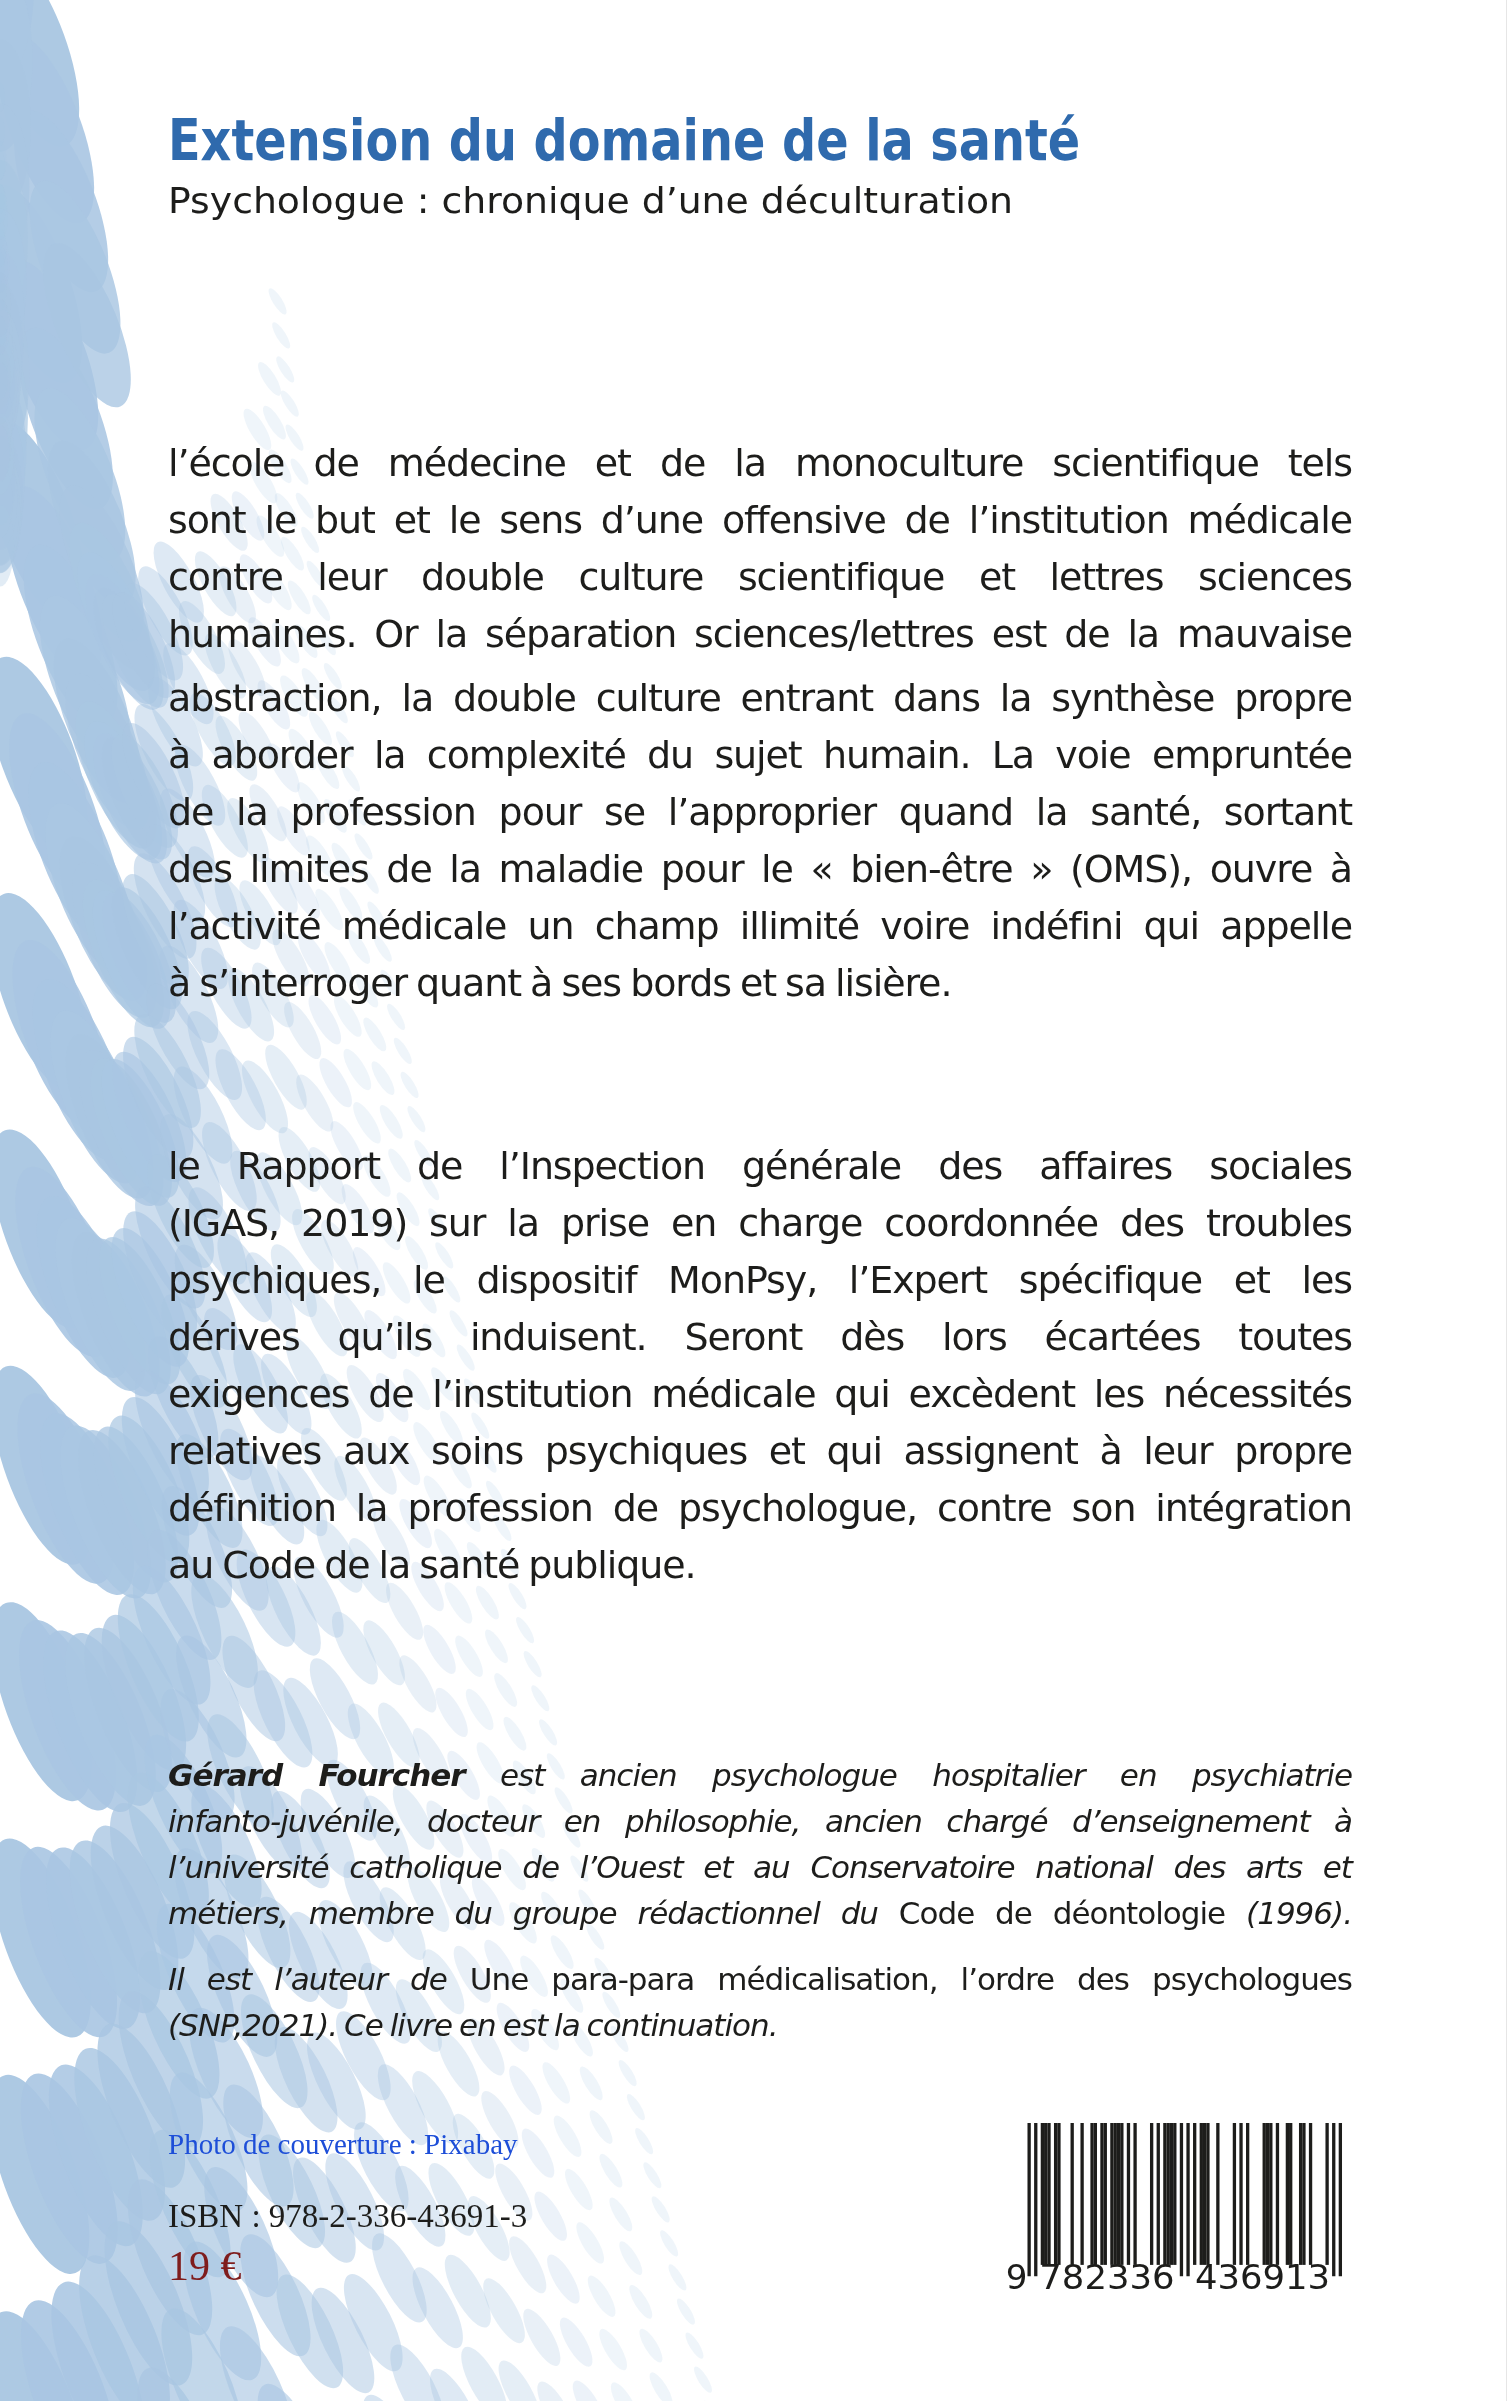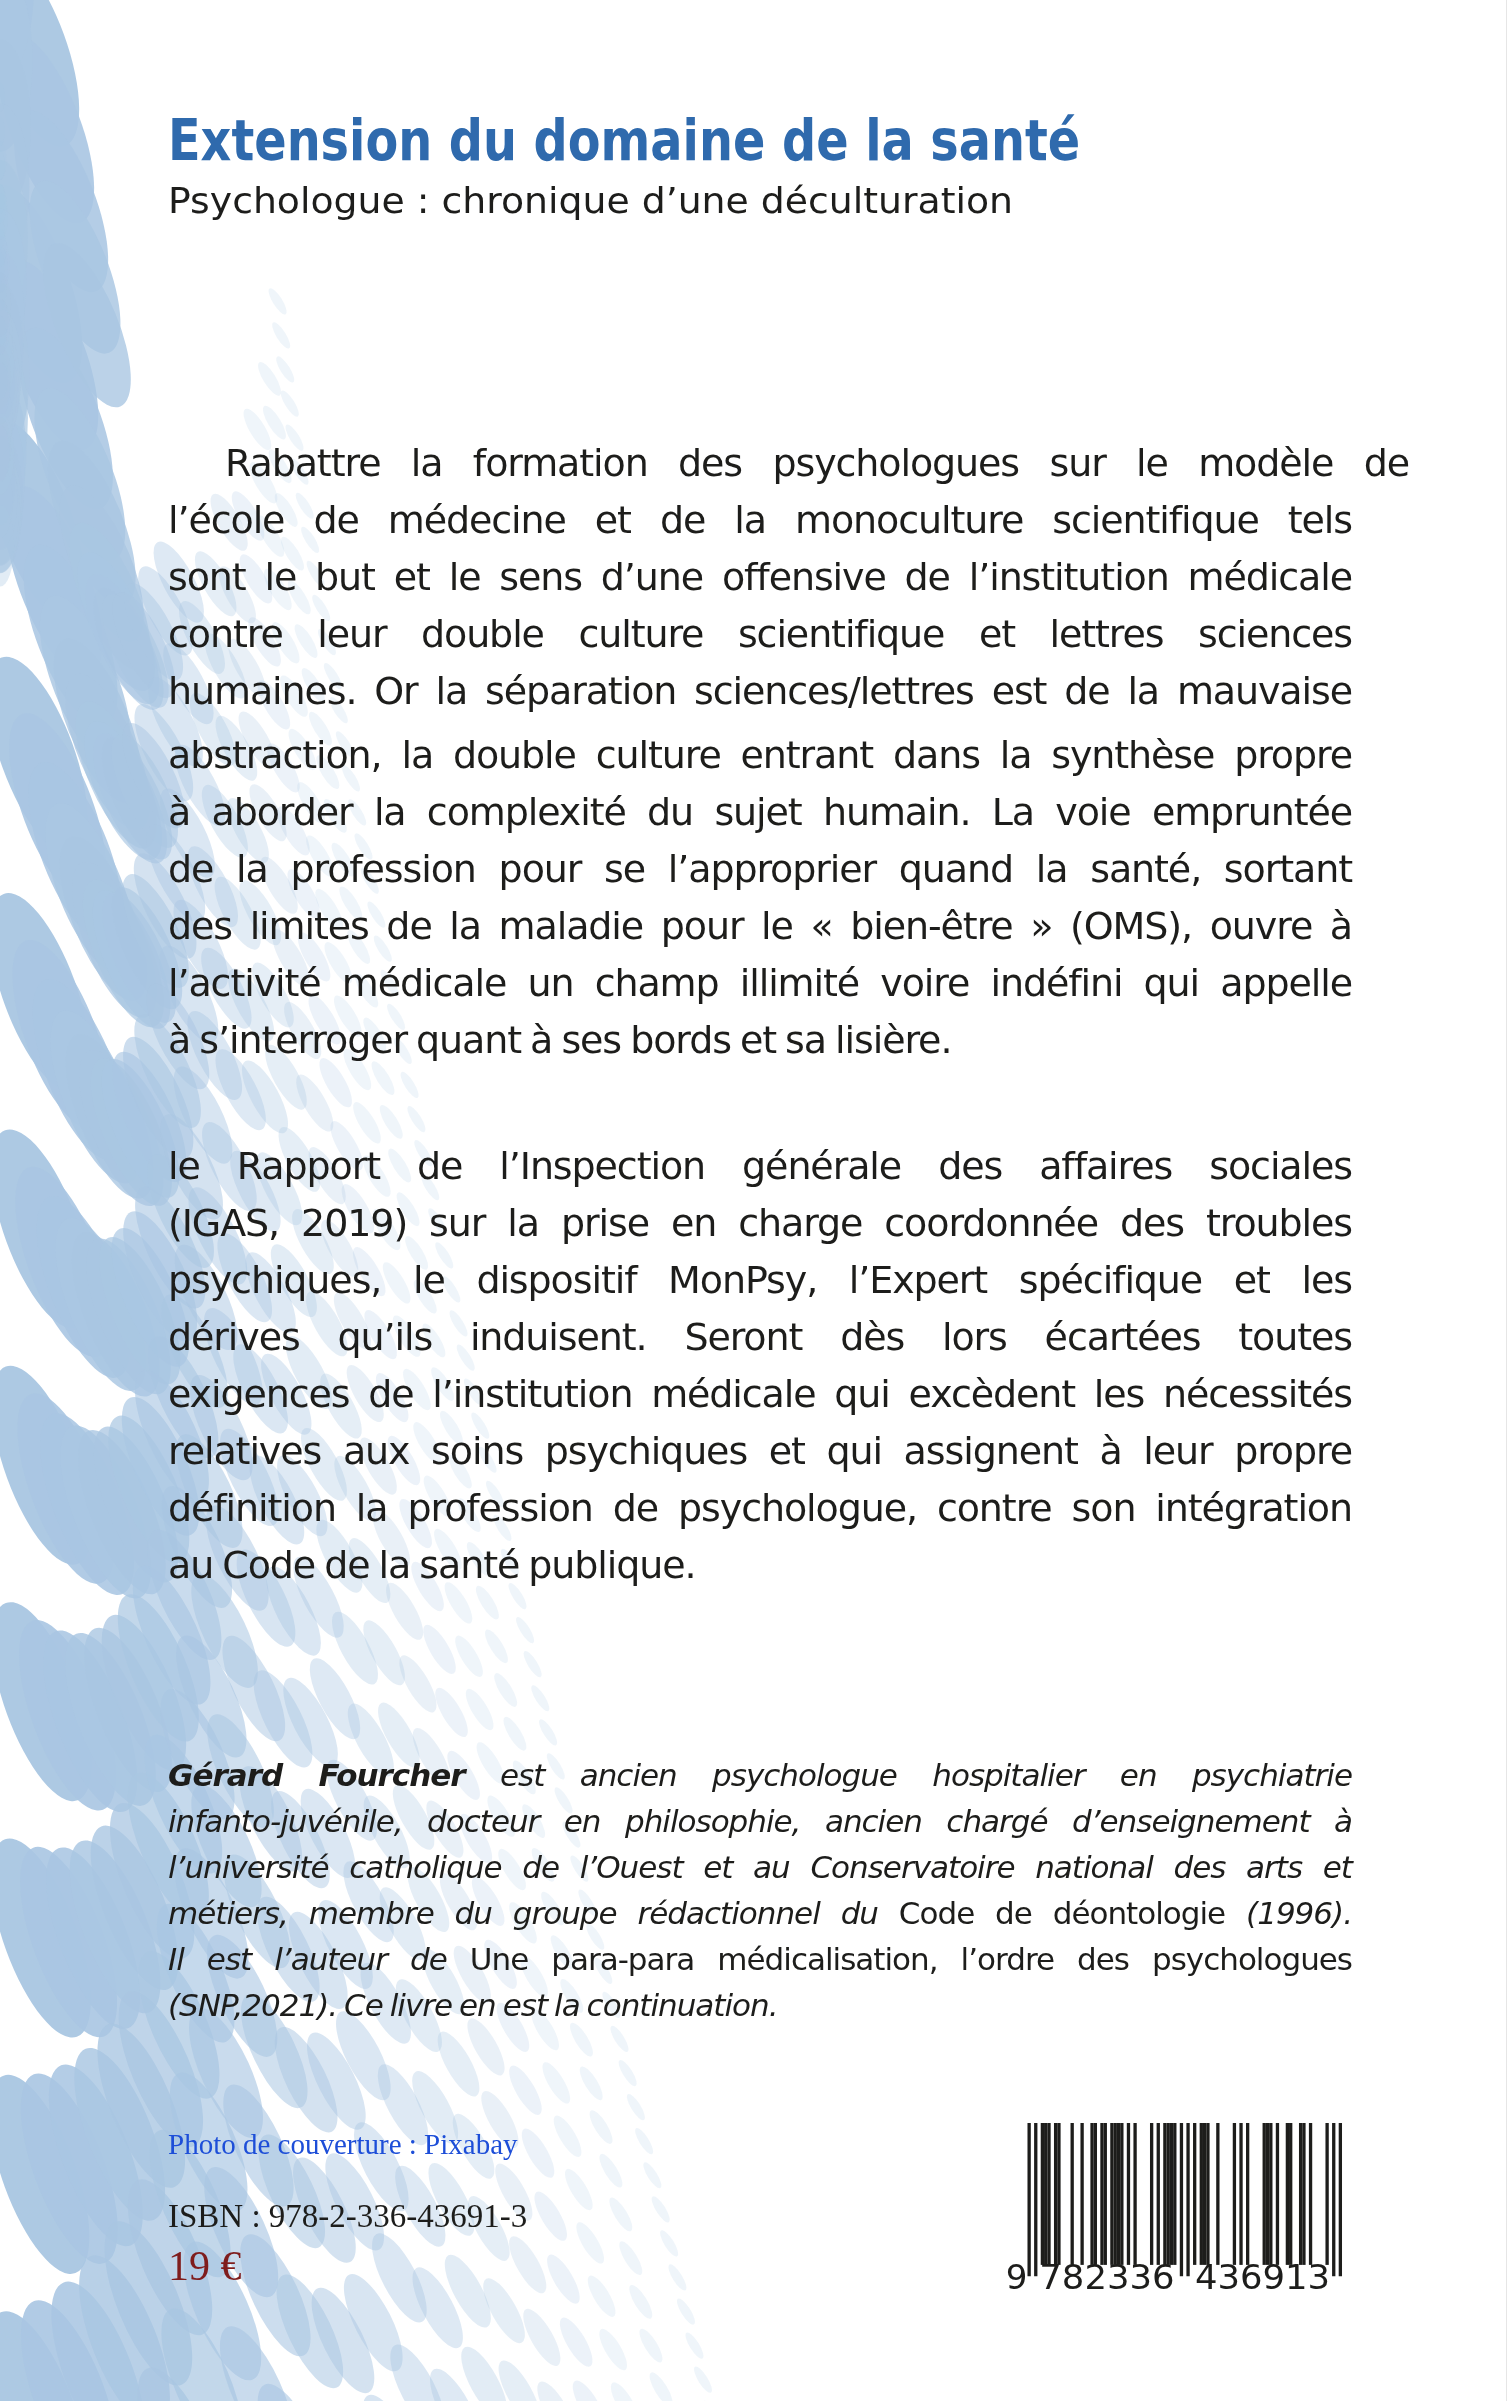--- a/index.html
+++ b/index.html
@@ -639,21 +639,20 @@
     <ellipse cx="844.7" cy="2910.4" rx="5.0" ry="16.0" fill="#a9c6e2" fill-opacity="0.18" transform="rotate(-32 844.7 2910.4)"></ellipse>
     <ellipse cx="854.2" cy="2946.4" rx="5.0" ry="16.0" fill="#a9c6e2" fill-opacity="0.18" transform="rotate(-32 854.2 2946.4)"></ellipse>
     <ellipse cx="863.8" cy="2982.4" rx="5.0" ry="16.0" fill="#a9c6e2" fill-opacity="0.18" transform="rotate(-32 863.8 2982.4)"></ellipse>
   </svg>
 <div class="edge"></div>
 
 <div class="layer title" id="title" style="transform: scaleX(0.837696);">Extension du domaine de la santé</div>
 <div class="layer subtitle" id="subtitle" style="transform: scaleX(1.04941);">Psychologue : chronique d’une déculturation</div>
 
 <div class="layer para" style="top:435px" id="p0">
-    <span class="line first" style="display: block; width: 1184px;">Rabattre la formation des psychologues sur le modèle de</span>
     <span class="line" style="display: block; width: 1184px;">l’école de médecine et de la monoculture scientifique tels</span>
     <span class="line" style="display: block; width: 1184px;">sont le but et le sens d’une offensive de l’institution médicale</span>
     <span class="line" style="display: block; width: 1184px;">contre leur double culture scientifique et lettres sciences</span>
     <span class="line" style="display: block; width: 1184px;">humaines. Or la séparation sciences/lettres est de la mauvaise</span>
     <span class="line" style="display: block; width: 1184px; margin-top: 7px;">abstraction, la double culture entrant dans la synthèse propre</span>
     <span class="line" style="display: block; width: 1184px;">à aborder la complexité du sujet humain. La voie empruntée</span>
     <span class="line" style="display: block; width: 1184px;">de la profession pour se l’approprier quand la santé, sortant</span>
     <span class="line" style="display: block; width: 1184px;">des limites de la maladie pour le « bien-être » (OMS), ouvre à</span>
     <span class="line" style="display: block; width: 1184px;">l’activité médicale un champ illimité voire indéfini qui appelle</span>
     <span class="line last" style="display: block; width: 1184px;">à s’interroger quant à ses bords et sa lisière.</span>
@@ -667,21 +666,21 @@
     <span class="line" style="display: block; width: 1184px;">relatives aux soins psychiques et qui assignent à leur propre</span>
     <span class="line" style="display: block; width: 1184px;">définition la profession de psychologue, contre son intégration</span>
     <span class="line last" style="display: block; width: 1184px;">au Code de la santé publique.</span>
   </div>
 
 <div class="layer bio">
   <span class="bline" style="display: block; width: 1184px;"><b>Gérard Fourcher</b><span> est ancien psychologue hospitalier en psychiatrie</span></span>
   <span class="bline" style="display: block; width: 1184px;">infanto-juvénile, docteur en philosophie, ancien chargé d’enseignement à</span>
   <span class="bline" style="display: block; width: 1184px;">l’université catholique de l’Ouest et au Conservatoire national des arts et</span>
   <span class="bline" style="display: block; width: 1184px;"><span>métiers, membre du groupe rédactionnel du </span><span class="up">Code de déontologie</span><span> (1996).</span></span>
-  <span class="bline" style="display: block; width: 1184px;"><span>Il est l’auteur de </span><span class="up">Une para-para médicalisation, l’ordre des psychologues</span></span>
+  <span class="bline" style="display: block; width: 1184px; margin-top: 20px;"><span>Il est l’auteur de </span><span class="up">Une para-para médicalisation, l’ordre des psychologues</span></span>
   <span class="bline last" style="display: block; width: 1184px;">(SNP,2021). Ce livre en est la continuation.</span>
 </div>
 
 <div class="layer credit">Photo de couverture : Pixabay</div>
 <div class="layer isbn">ISBN : 978-2-336-43691-3</div>
 <div class="layer price">19 €</div>
 
 <div class="layer barcode">
   <svg id="bars" width="350" height="175" xmlns="http://www.w3.org/2000/svg" viewBox="0 0 370 185">
       <rect x="28.00" y="0" width="3.5" height="162" fill="#1d1d1b"></rect>

